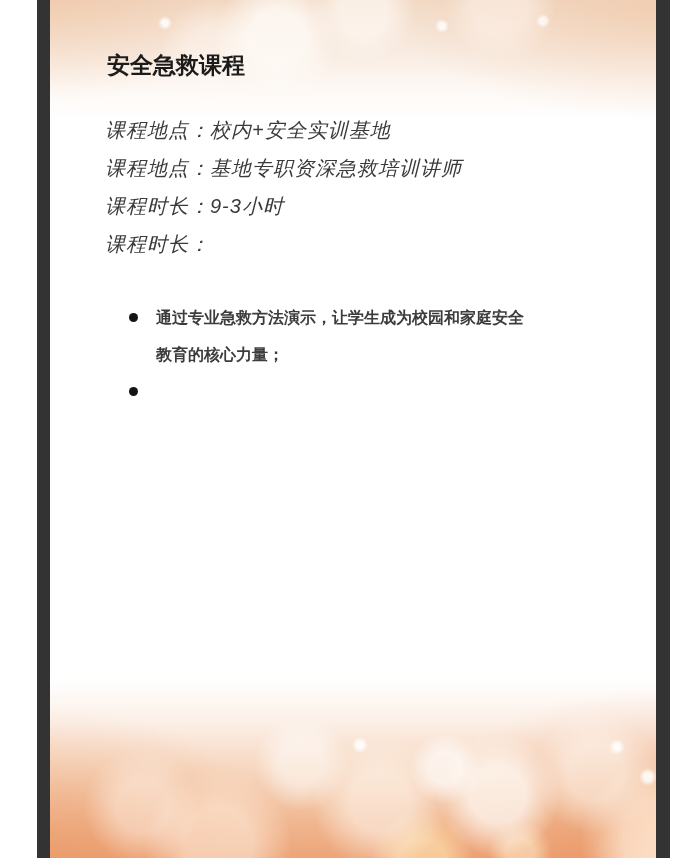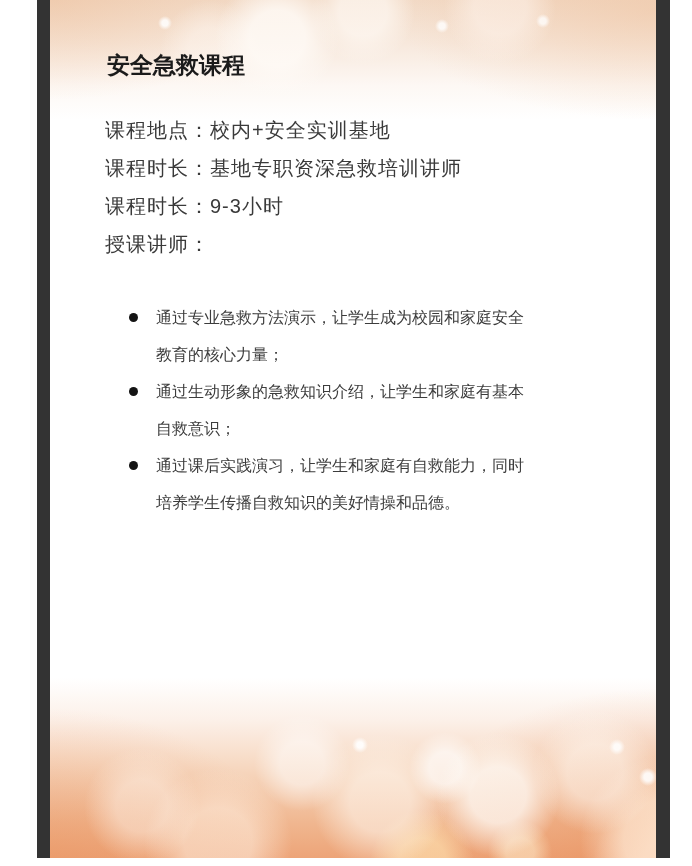--- a/index.html
+++ b/index.html
@@ -70,22 +70,23 @@
   .doc-title {
     margin: 52px 0 0 2px;
     font-size: 23px; line-height: 26px;
     font-weight: 700; color: #1b1b1b;
   }
   .info-list { margin-top: 33px; }
   .info-line {
     font-size: 20px; line-height: 38px;
     letter-spacing: 1px; color: #3a3a3a;
     white-space: nowrap;
+    font-style: italic;
   }
-  .bullet-list { list-style: none; margin: 36px 0 0 0; padding: 0; }
+  .bullet-list { list-style: none; margin: 36px 0 0 0; padding: 0; font-weight: bold; }
   .bullet-item { display: flex; align-items: flex-start; }
   .bullet-dot {
     flex: none; width: 9px; height: 9px; border-radius: 50%;
     background: #141414; margin: 14px 18px 0 24px;
   }
   .bullet-text {
     width: 374px;
     font-size: 16px; line-height: 37px;
     color: #3c3c3c;
   }
@@ -96,37 +97,32 @@
 <div class="canvas">
   <div class="side-bar left"></div>
 
   <div class="page">
     <div class="content">
 
       <h1 class="doc-title">安全急救课程</h1>
 
       <div class="info-list">
         <div class="info-line">课程地点：校内+安全实训基地</div>
-        <div class="info-line">课程时长：基地专职资深急救培训讲师</div>
+        <div class="info-line">课程地点：基地专职资深急救培训讲师</div>
         <div class="info-line">课程时长：9-3小时</div>
-        <div class="info-line">授课讲师：</div>
+        <div class="info-line">课程时长：</div>
       </div>
 
       <ul class="bullet-list">
         <li class="bullet-item">
           <span class="bullet-dot"></span>
           <span class="bullet-text">通过专业急救方法演示，让学生成为校园和家庭安全教育的核心力量；</span>
         </li>
         <li class="bullet-item">
           <span class="bullet-dot"></span>
-          <span class="bullet-text">通过生动形象的急救知识介绍，让学生和家庭有基本自救意识；</span>
-        </li>
-        <li class="bullet-item">
-          <span class="bullet-dot"></span>
-          <span class="bullet-text">通过课后实践演习，让学生和家庭有自救能力，同时培养学生传播自救知识的美好情操和品德。</span>
         </li>
       </ul>
 
     </div>
   </div>
 
   <div class="side-bar right"></div>
 </div>
 
 </body></html>

